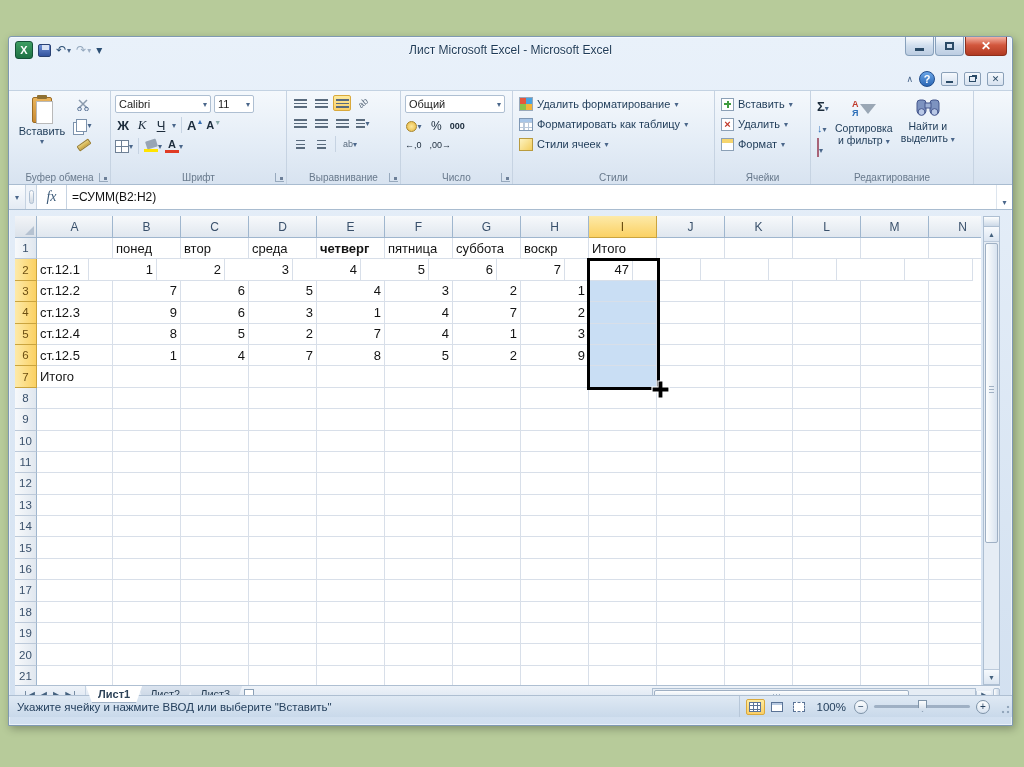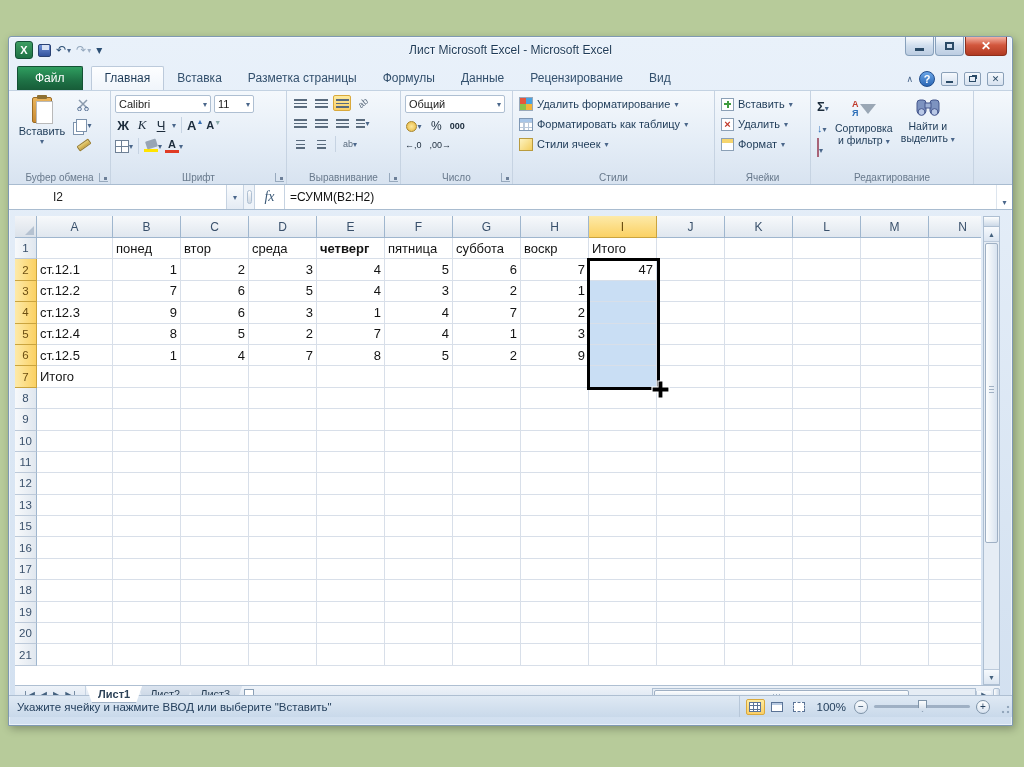--- a/index.html
+++ b/index.html
@@ -218,30 +218,20 @@
       <div class="wb">
           <span class="maxi"></span>
         </div>
       <div class="wb close">
           <span>✕</span>
         </div>
     </div>
   </div>
 
   <div class="tabrow">
-    <div class="tabs-left">
-        <div class="rtab file">Файл</div>
-        <div class="rtab active">Главная</div>
-        <div class="rtab">Вставка</div>
-        <div class="rtab">Разметка страницы</div>
-        <div class="rtab">Формулы</div>
-        <div class="rtab">Данные</div>
-        <div class="rtab">Рецензирование</div>
-        <div class="rtab">Вид</div>
-      </div>
     <div class="tabrow-right">
       <span class="chev">∧</span>
       <span class="help">?</span>
       <span class="mwb">
           <span class="mini"></span>
         </span>
       <span class="mwb">
           <span class="rest"></span>
         </span>
       <span class="mwb">✕</span>
@@ -455,21 +445,20 @@
           <circle cx="19.5" cy="16" r="3.4" fill="#b9c8e6" stroke="#44568c"></circle>
         </svg>
         <span>Найти и</span>
         <span><span>выделить</span> <span class="dd">▾</span></span>
       </div>
       <div class="glabel">Редактирование</div>
     </div>
   </div>
 
   <div class="fbar">
-    <div class="namebox">I2</div>
     <div class="nb-drop">▾</div>
     <div class="fdivider">
         <i></i>
       </div>
     <div class="fx">fx</div>
     <div class="finput">=СУММ(B2:H2)</div>
     <div class="fexp">▾</div>
   </div>
 
   <div class="gridwrap">
@@ -502,21 +491,21 @@
         <div class="cell" style="width: 68px;">воскр</div>
         <div class="cell" style="width: 68px;">Итого</div>
         <div class="cell" style="width: 68px;"></div>
         <div class="cell" style="width: 68px;"></div>
         <div class="cell" style="width: 68px;"></div>
         <div class="cell" style="width: 68px;"></div>
         <div class="cell" style="width: 68px;"></div>
       </div>
       <div class="grow-r">
         <div class="rh sel">2</div>
-        <div class="cell" style="width: 76px;">ст.12.1</div>
+        <div class="cell" style="width: 52px;">ст.12.1</div>
         <div class="cell num" style="width: 68px;">1</div>
         <div class="cell num" style="width: 68px;">2</div>
         <div class="cell num" style="width: 68px;">3</div>
         <div class="cell num" style="width: 68px;">4</div>
         <div class="cell num" style="width: 68px;">5</div>
         <div class="cell num" style="width: 68px;">6</div>
         <div class="cell num" style="width: 68px;">7</div>
         <div class="cell num" style="width: 68px;">47</div>
         <div class="cell" style="width: 68px;"></div>
         <div class="cell" style="width: 68px;"></div>
@@ -689,20 +678,37 @@
         <div class="cell" style="width: 68px;"></div>
         <div class="cell" style="width: 68px;"></div>
         <div class="cell" style="width: 68px;"></div>
         <div class="cell" style="width: 68px;"></div>
         <div class="cell" style="width: 68px;"></div>
         <div class="cell" style="width: 68px;"></div>
         <div class="cell" style="width: 68px;"></div>
       </div>
       <div class="grow-r">
         <div class="rh">13</div>
+        <div class="cell" style="width: 76px;"></div>
+        <div class="cell" style="width: 68px;"></div>
+        <div class="cell" style="width: 68px;"></div>
+        <div class="cell" style="width: 68px;"></div>
+        <div class="cell" style="width: 68px;"></div>
+        <div class="cell" style="width: 68px;"></div>
+        <div class="cell" style="width: 68px;"></div>
+        <div class="cell" style="width: 68px;"></div>
+        <div class="cell" style="width: 68px;"></div>
+        <div class="cell" style="width: 68px;"></div>
+        <div class="cell" style="width: 68px;"></div>
+        <div class="cell" style="width: 68px;"></div>
+        <div class="cell" style="width: 68px;"></div>
+        <div class="cell" style="width: 68px;"></div>
+      </div>
+      <div class="grow-r">
+        <div class="rh">14</div>
         <div class="cell" style="width: 76px;"></div>
         <div class="cell" style="width: 68px;"></div>
         <div class="cell" style="width: 68px;"></div>
         <div class="cell" style="width: 68px;"></div>
         <div class="cell" style="width: 68px;"></div>
         <div class="cell" style="width: 68px;"></div>
         <div class="cell" style="width: 68px;"></div>
         <div class="cell" style="width: 68px;"></div>
         <div class="cell" style="width: 68px;"></div>
         <div class="cell" style="width: 68px;"></div>

